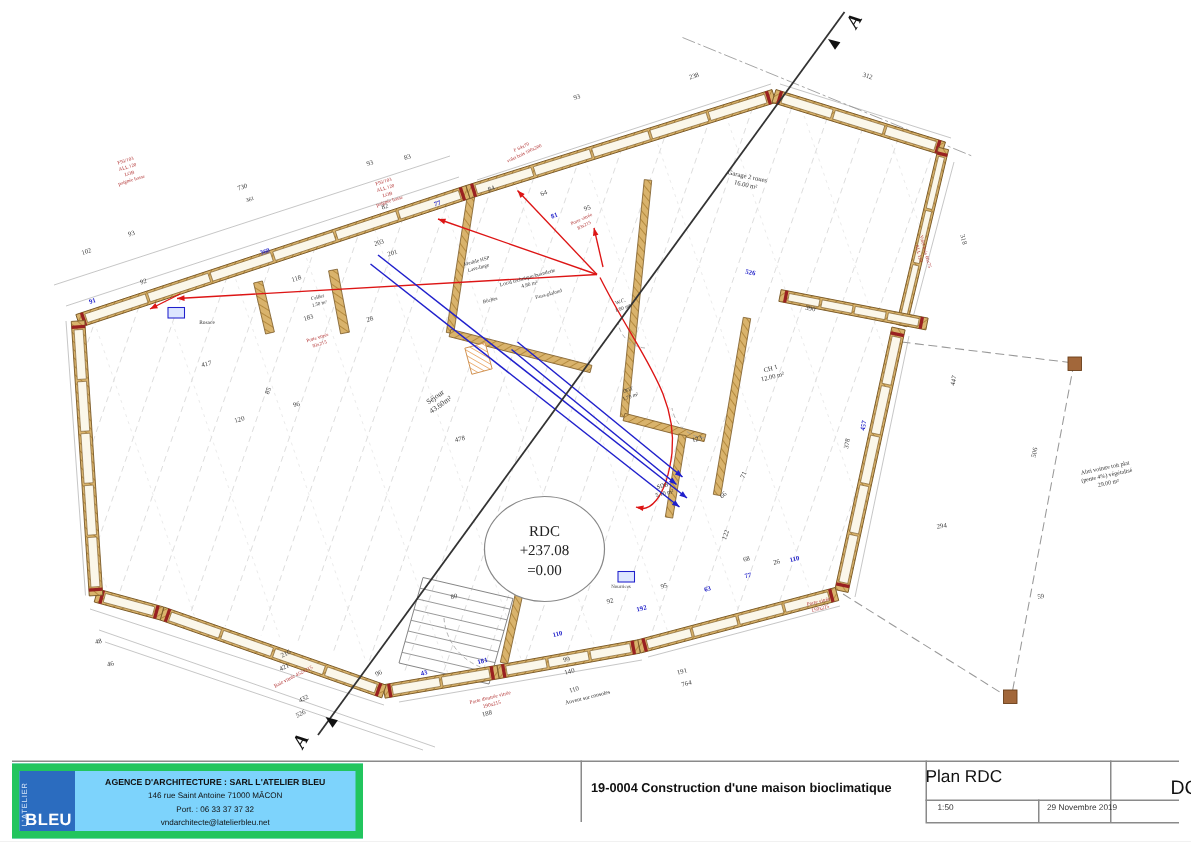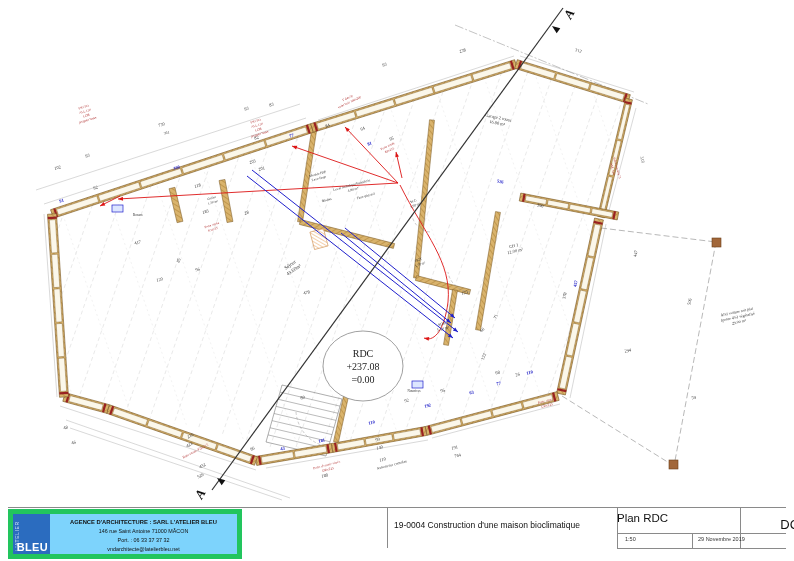--- a/index.html
+++ b/index.html
@@ -9,21 +9,21 @@
   
   .tb-line{position:absolute;background:#8a8a8a;}
   .tb-left{position:absolute;left:8px;top:509px;width:224px;height:40px;border:5px solid #22c55e;
            display:flex;background:#7dd3fc;}
   .logo{position:relative;width:37px;background:#2b6cbf;color:#fff;flex:0 0 37px;}
   .logo-vert{position:absolute;left:1px;top:1px;height:36px;writing-mode:vertical-rl;
              transform:rotate(180deg);font-size:5px;letter-spacing:.6px;color:#d8e6f8;}
   .logo-bleu{position:absolute;right:2px;bottom:1px;font-weight:bold;font-size:11px;letter-spacing:.3px;}
   .agency{flex:1;text-align:center;font-size:5.4px;line-height:1.6;padding-top:4px;color:#111;}
   .agency .l0{font-weight:bold;font-size:5.8px;}
-  .tb-project{position:absolute;left:394px;top:520px;width:230px;font-size:8.5px;font-weight:normal;color:#111;}
+  .tb-project{position:absolute;left:394px;top:520px;width:230px;font-size:8.5px;font-weight:bold;color:#111;}
   .tb-plantitle{position:absolute;left:617px;top:512px;width:123px;text-align:left;font-size:11.5px;color:#111;}
   .tb-dce{position:absolute;left:740px;top:517px;width:48px;text-align:center;font-size:13px;font-weight:normal;color:#111;margin-left:30px;}
   .tb-scale{position:absolute;left:625px;top:536px;font-size:5.5px;color:#333;}
   .tb-date{position:absolute;left:698px;top:536px;font-size:5.5px;color:#333;}
 </style>
 </head>
 <body>
 
 <div class="page">
 

